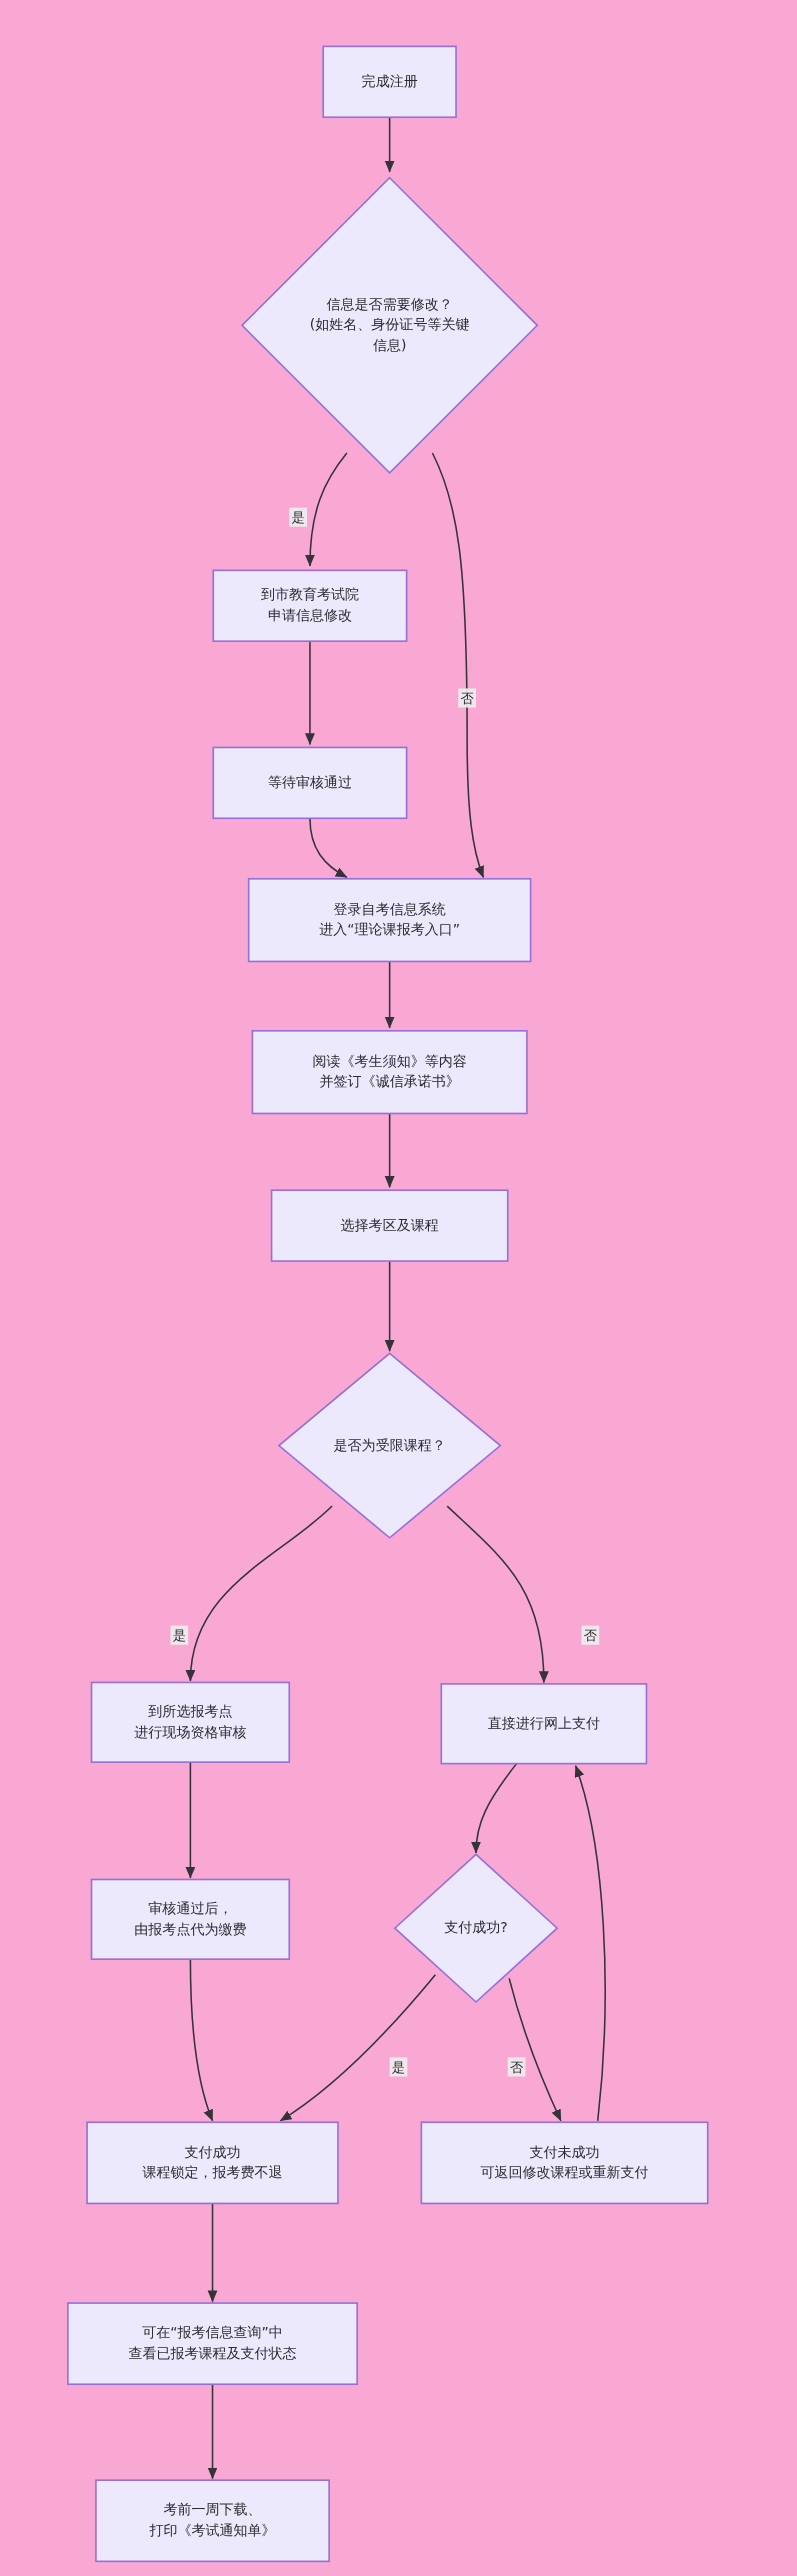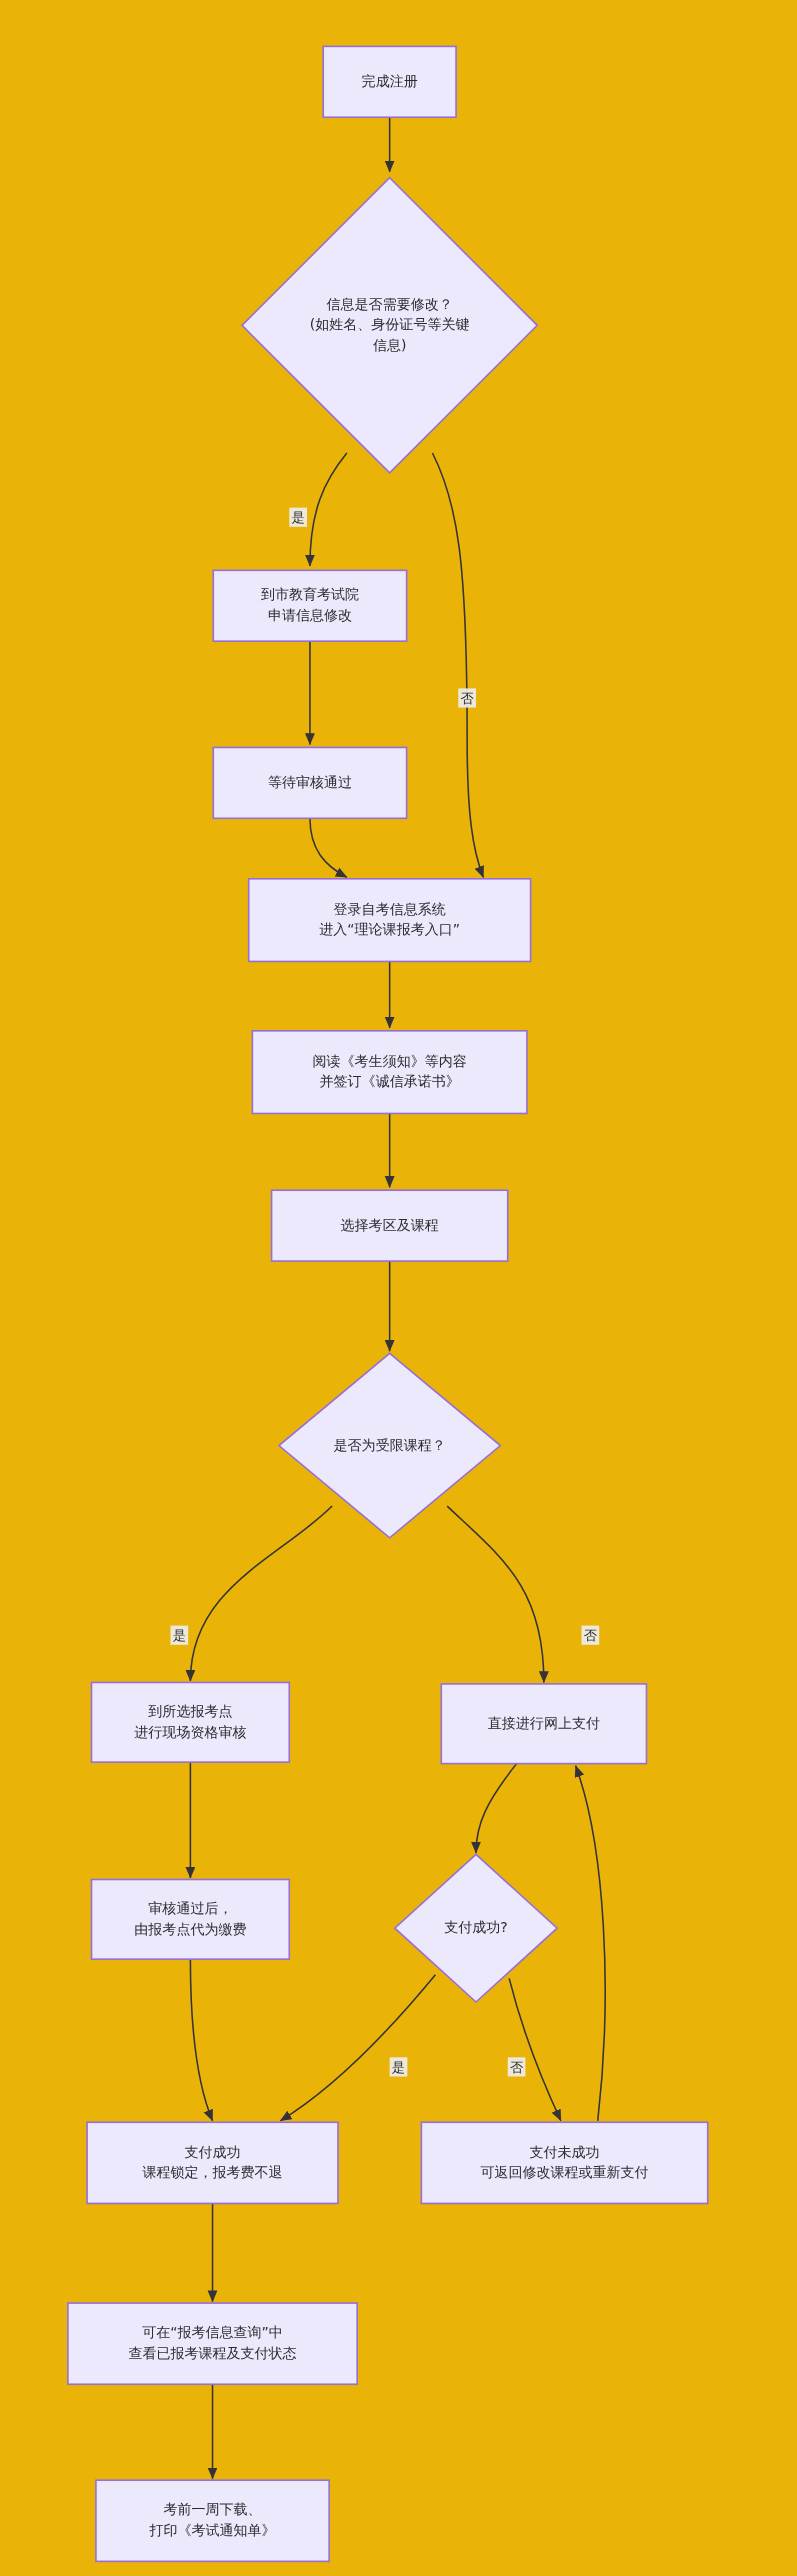--- a/index.html
+++ b/index.html
@@ -7,21 +7,21 @@
     padding: 0;
     background: #ffffff;
   }
   body {
     font-family: "DejaVu Sans", "Liberation Sans", sans-serif;
   }
   #chart-root {
     position: relative;
     width: 797px;
     height: 2576px;
-    background: #eab308;
+    background: #f9a8d4;
     overflow: hidden;
   }
   svg#flow {
     display: block;
     width: 797px;
     height: 2576px;
   }
   .node-shape {
     fill: #ebe9fb;
     stroke: #9670d8;

